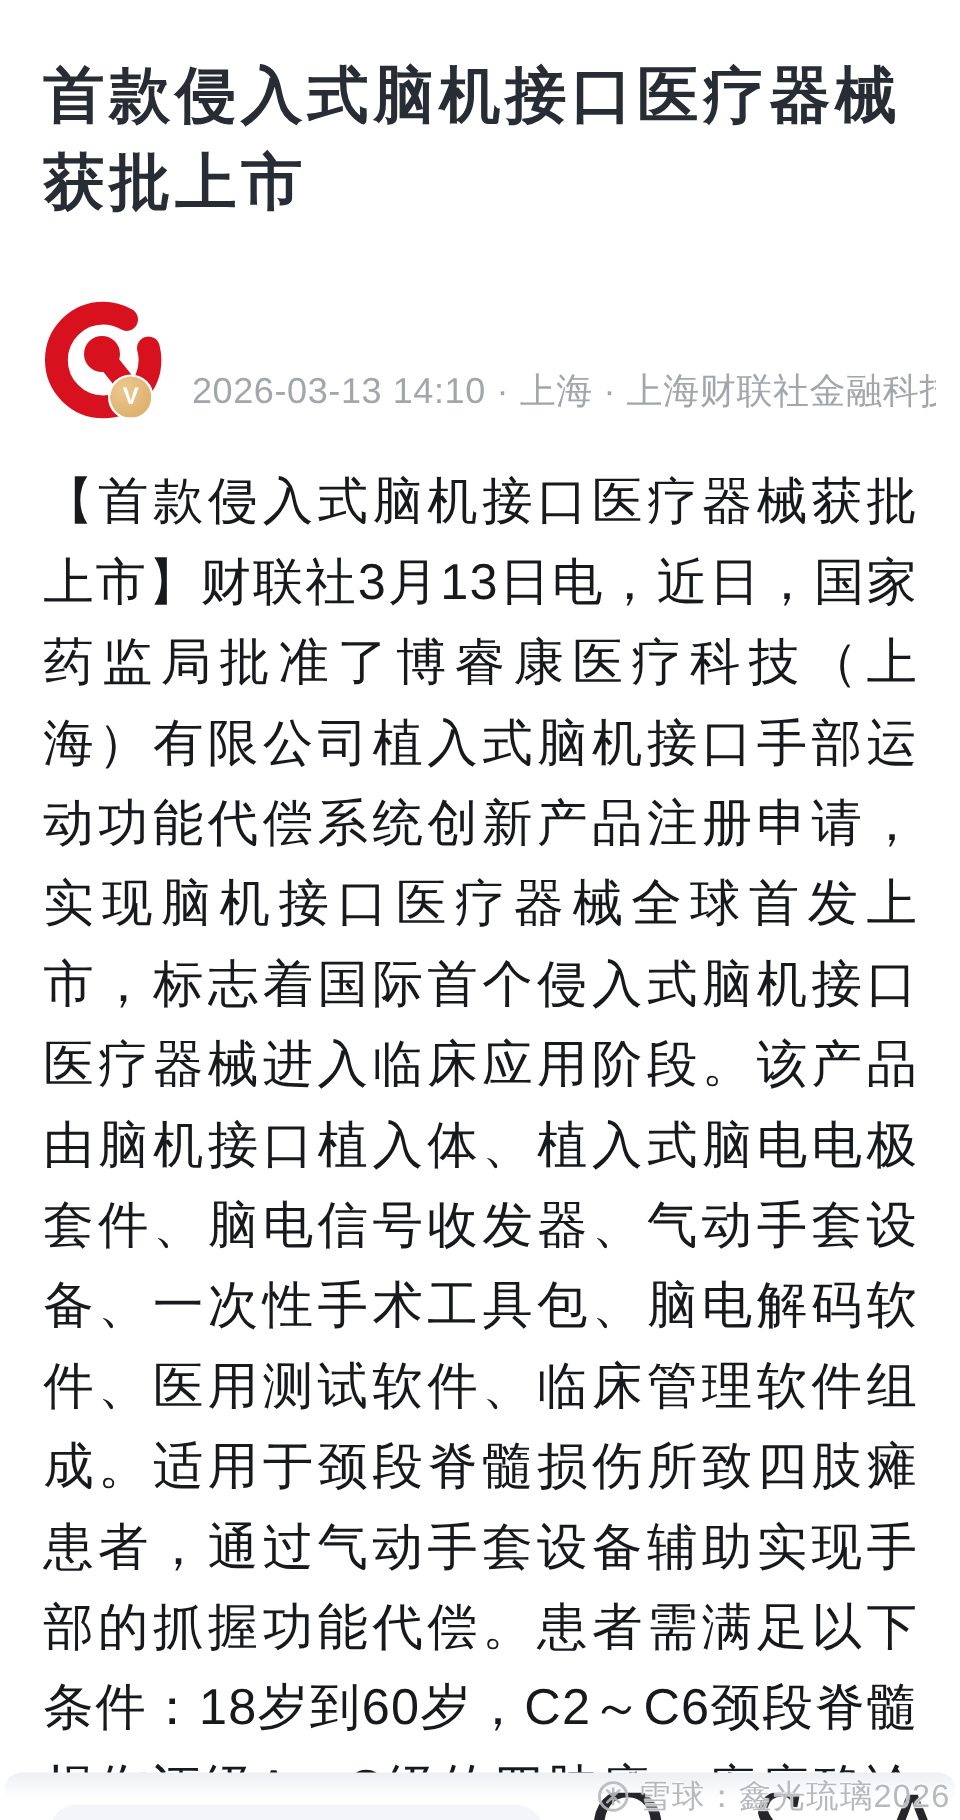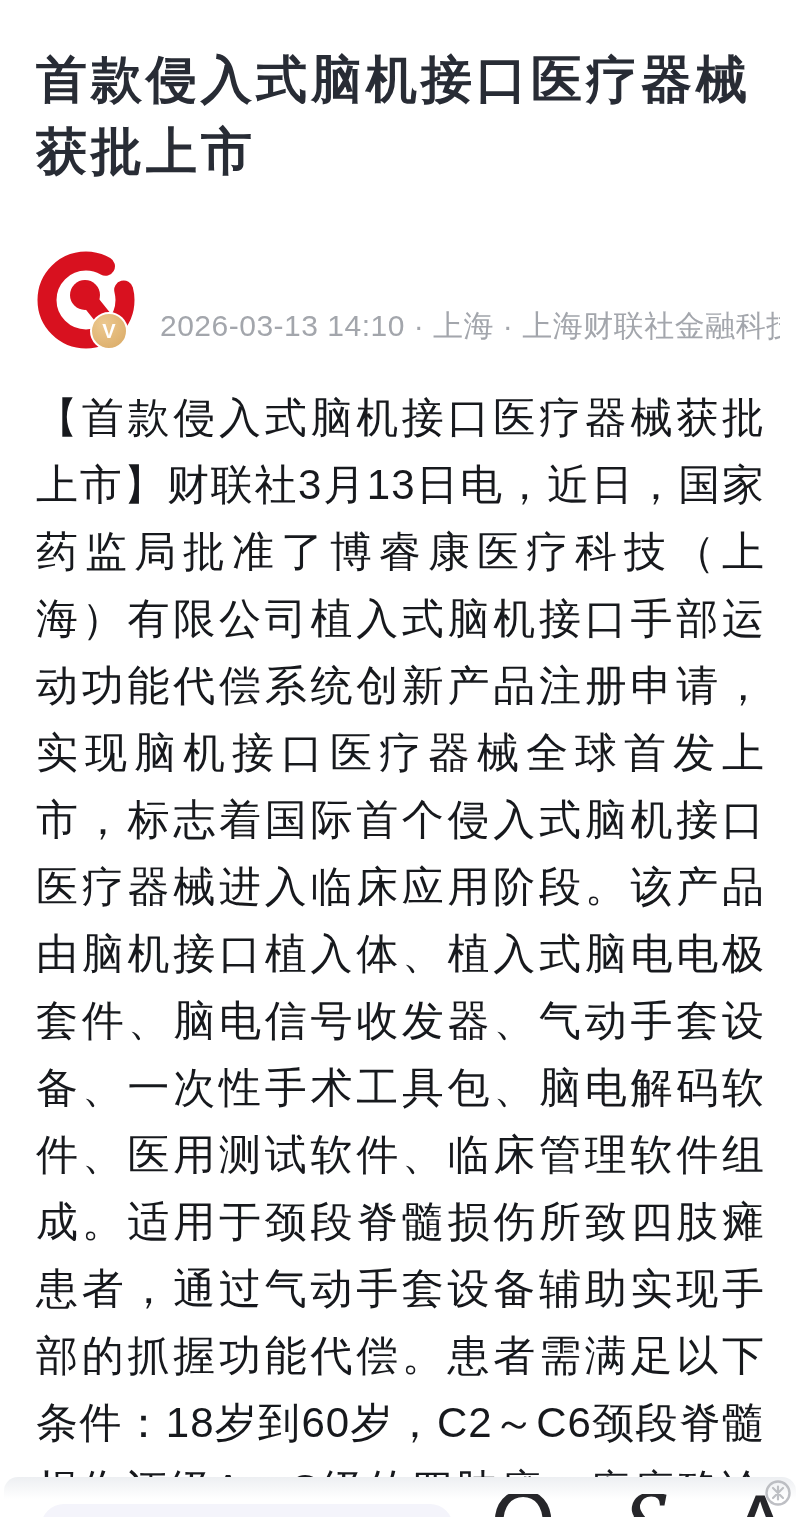--- a/index.html
+++ b/index.html
@@ -90,15 +90,16 @@
     <span class="glyph-o">O</span>
     <span class="glyph-amp">&amp;</span>
     <span class="glyph-a">A</span>
   </div>
 
   <div class="watermark">
     <svg viewBox="0 0 28 28">
       <circle cx="14" cy="14" r="11.5" fill="none" stroke="#b7b9be" stroke-width="2.4"></circle>
       <path d="M9 9 L19 19 M19 9 L9 19 M14 7.5 L14 11 M14 17 L14 20.5" stroke="#b7b9be" stroke-width="2.2" stroke-linecap="round" fill="none"></path>
     </svg>
+    <span>雪球：鑫光琉璃2026</span>
   </div>
 
 </div>
 
 </body></html>

